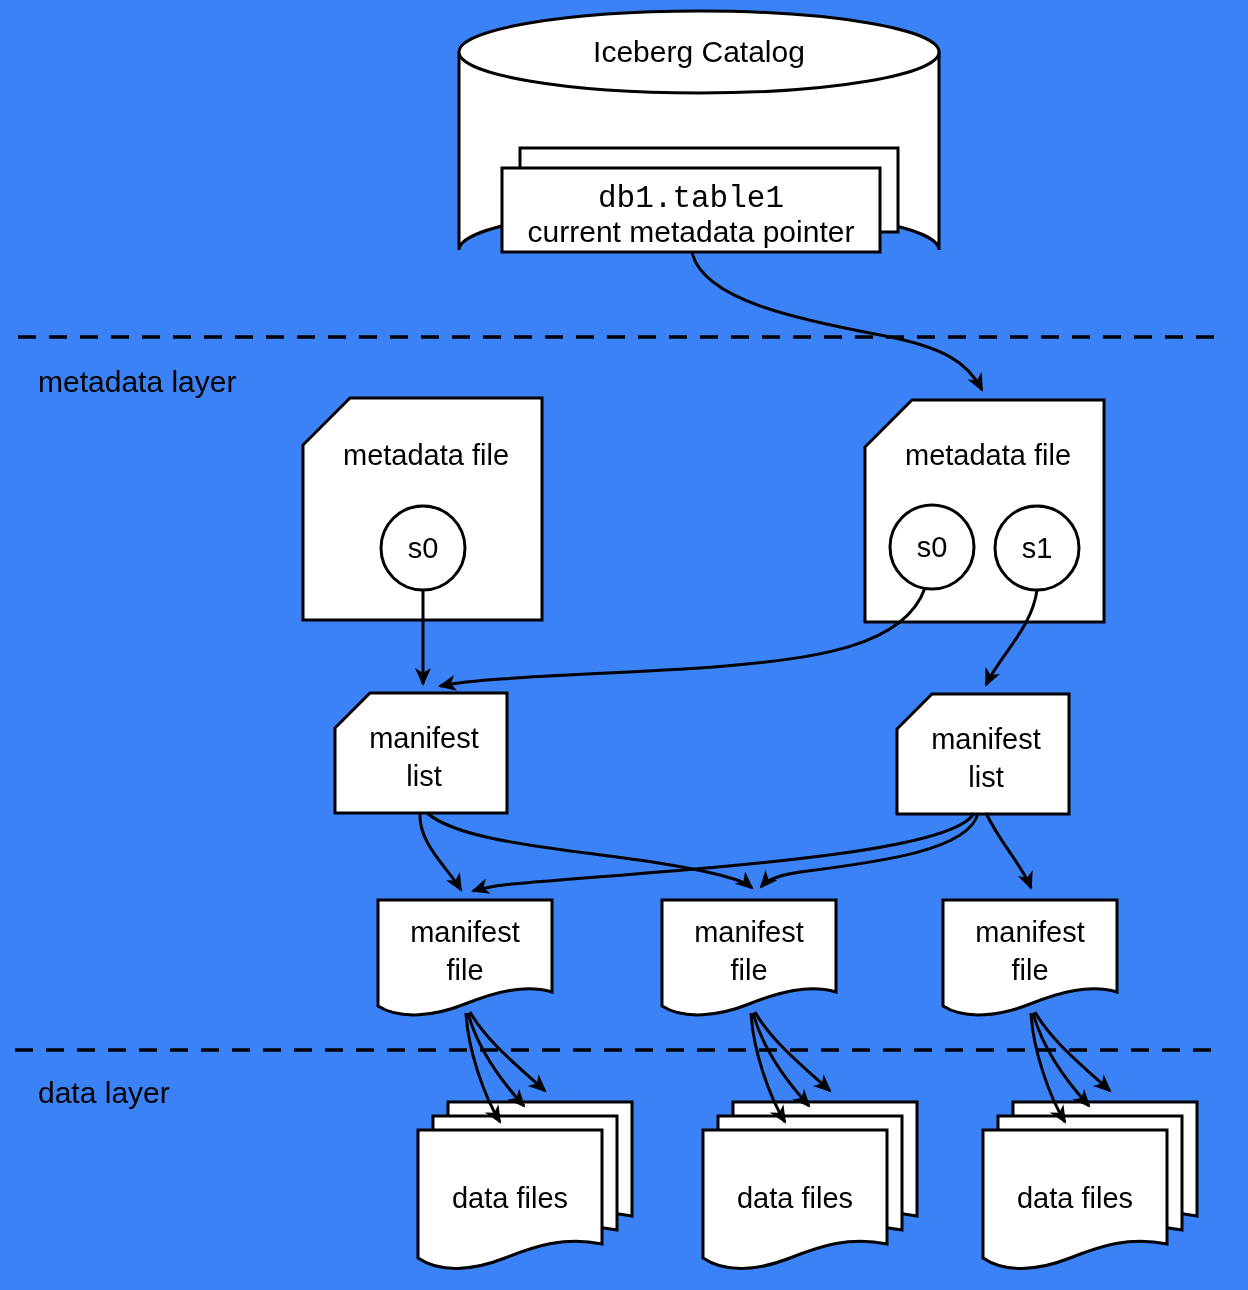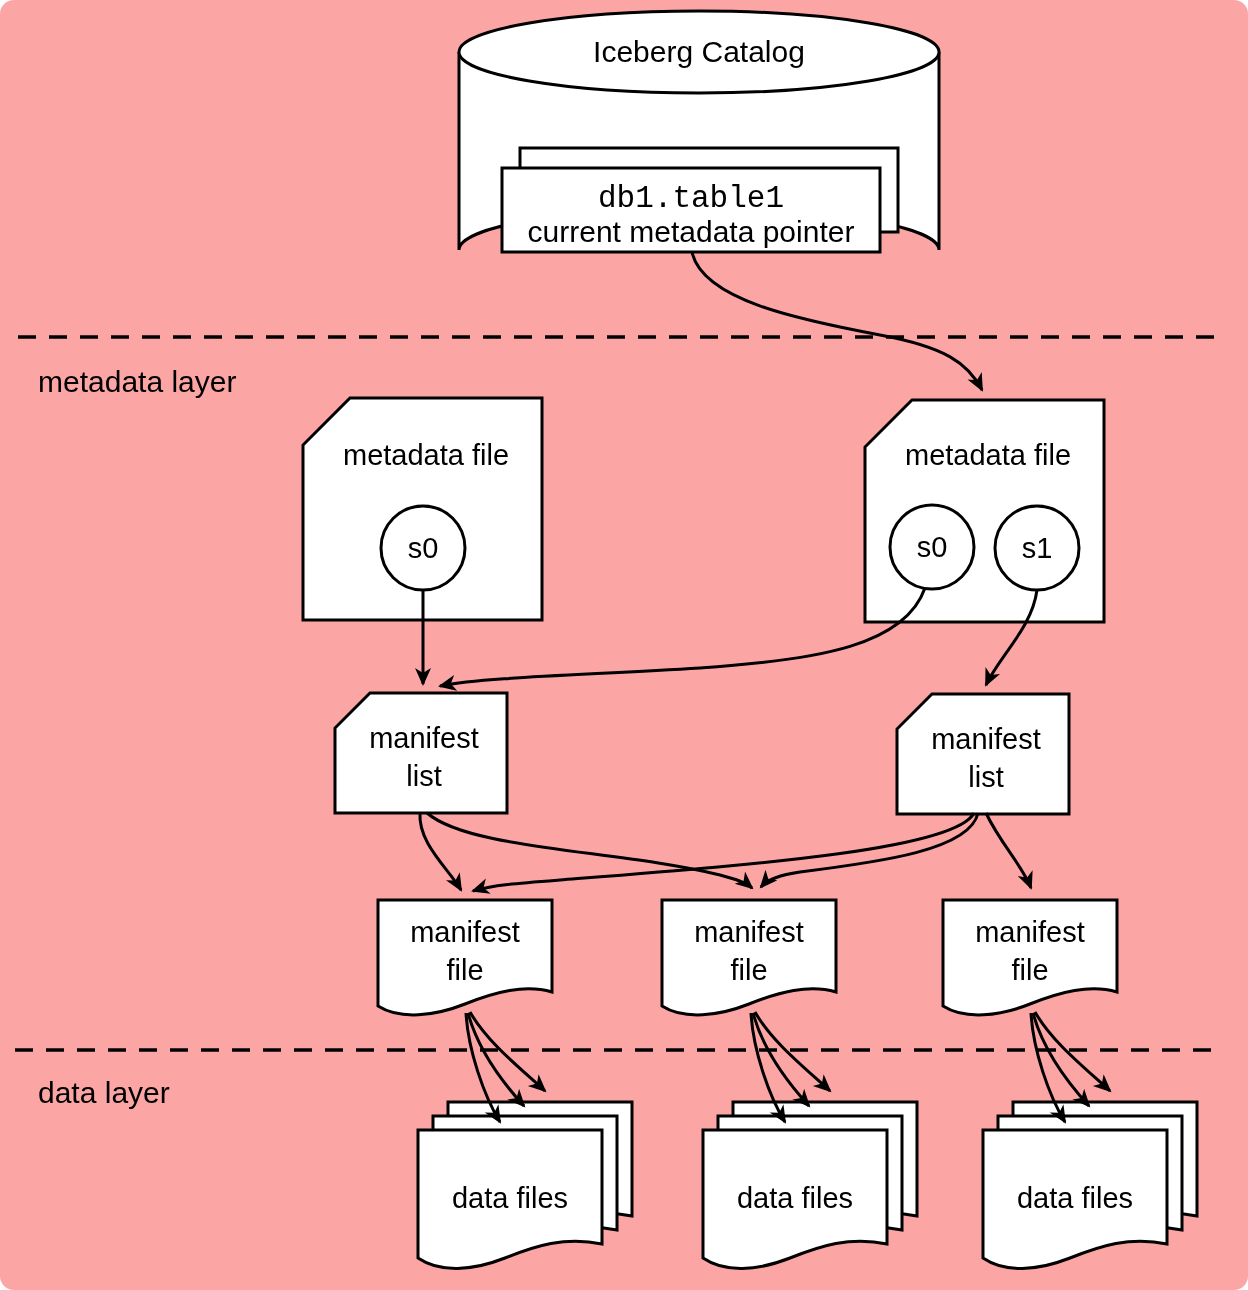--- a/index.html
+++ b/index.html
@@ -1,16 +1,16 @@
 <!DOCTYPE html>
 <html><head>
 <meta charset="utf-8">
 <style>
   html, body { margin: 0; padding: 0; background: #ffffff; }
-  .canvas-wrap { width: 1248px; height: 1290px; background: #fca5a5; border-radius: 14px; }
+  .canvas-wrap { width: 1248px; height: 1290px; background: #3b82f6; }
   svg { display: block; }
   .shape { fill: #ffffff; stroke: #000000; stroke-width: 3; }
   .edge  { fill: none; stroke: #000000; stroke-width: 3; }
   .divider { fill: none; stroke: #000000; stroke-width: 3.5; stroke-dasharray: 18 13; }
   text {
     font-family: "Liberation Sans", sans-serif;
     font-size: 29px;
     fill: #000000;
   }
   .mid { text-anchor: middle; }

